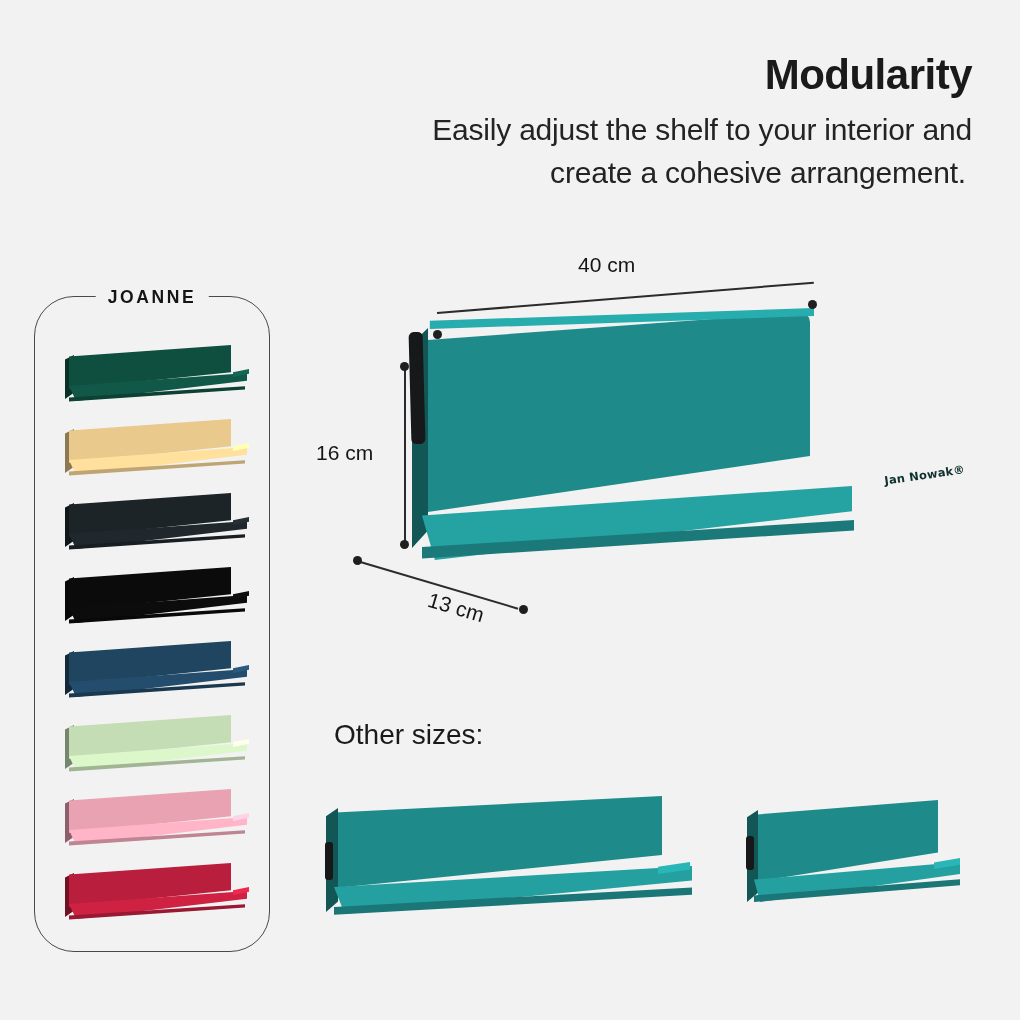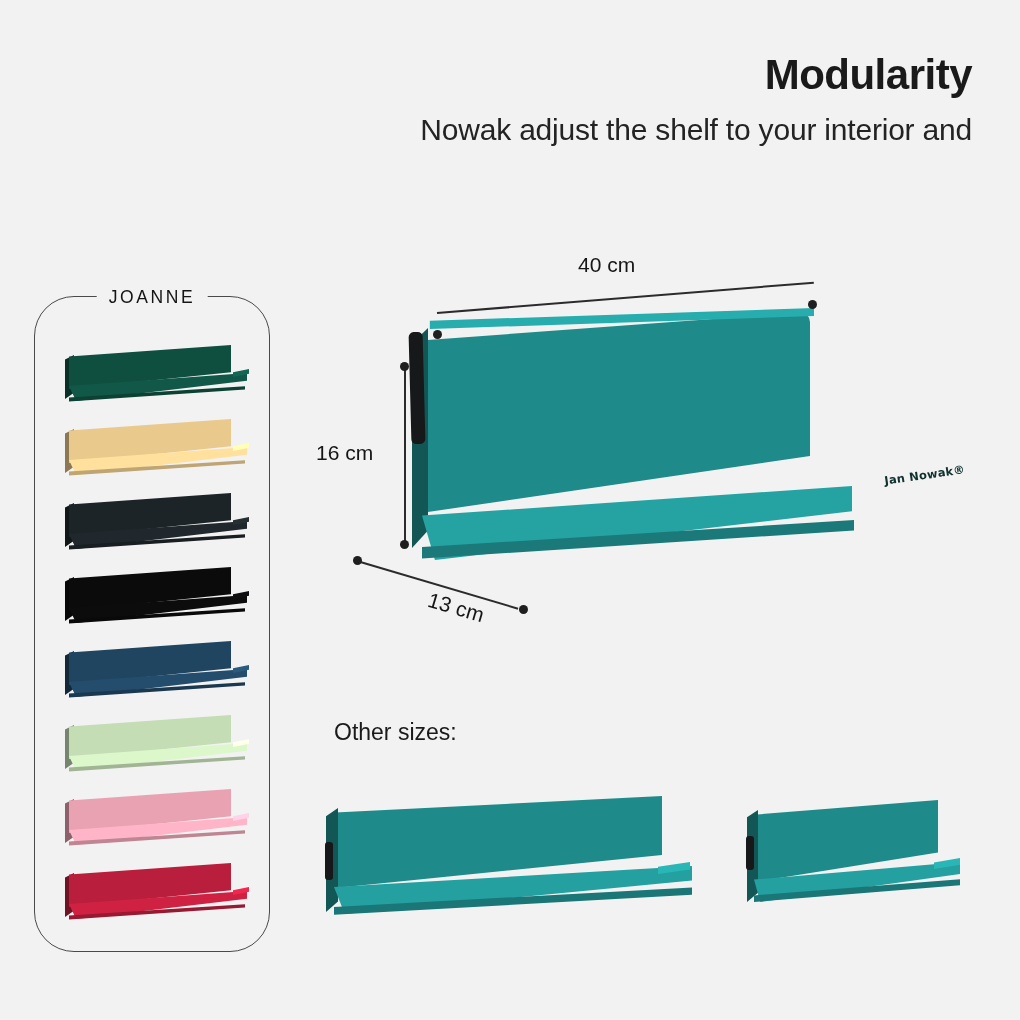--- a/index.html
+++ b/index.html
@@ -33,21 +33,21 @@
     width:236px; height:656px;
     border:1.4px solid #4a4a4a;
     border-radius:40px;
   }
   .frame-notch {
     position:absolute; left:50%; top:-12px; transform:translateX(-50%);
     background:#f2f2f2; height:24px; padding:0 12px;
     display:flex; align-items:center;
   }
   .frame-title {
-    font-size:17.5px; font-weight:400; letter-spacing:2.6px;
+    font-size:17.5px; font-weight:700; letter-spacing:2.6px;
     color:#151515; white-space:nowrap;
   }
 
   .swatch-list { position:absolute; left:0; top:0; width:236px; height:656px; }
 
   
   .shelf-sw { position:absolute; left:26px; width:190px; height:62px; }
 
   .sw-back {           
     position:absolute; left:8px; top:0; width:162px; height:44px;
@@ -148,21 +148,21 @@
   .d13-dot-a { left:353px; top:556px; }
   .d13-dot-b { left:519px; top:605px; }
   .d13-label {
     left:432px; top:588px; transform-origin:left top;
     transform:rotate(16.5deg);
   }
 
   
   .other-label {
     position:absolute; left:334px; top:719px;
-    font-size:23px; font-weight:400; color:#1a1a1a;
+    font-size:28px; font-weight:400; color:#1a1a1a;
   }
 
   .mini { position:absolute; }
 
   .mini-back {
     position:absolute; clip-path: polygon(1% 18%, 100% 0%, 100% 64%, 1% 100%);
   }
   .mini-inner {
     position:absolute; clip-path: polygon(0% 44%, 100% 0%, 100% 30%, 3% 100%);
     filter:brightness(1.16);
@@ -202,21 +202,22 @@
   #miniB .mini-tip   { left:196px; top:66px; width:26px; height:11px; }
 </style>
 </head>
 <body>
 
 <div id="stage">
 
   <div class="heading-block">
     <div class="title">Modularity</div>
     <div class="subtitle">
-      <span class="ln l1">Nowak adjust the shelf to your interior and</span>
+      <span class="ln l1">Easily adjust the shelf to your interior and</span>
+      <span class="ln l2">create a cohesive arrangement.</span>
     </div>
   </div>
 
   <div class="swatch-frame">
     <div class="frame-notch">
       <span class="frame-title">JOANNE</span>
     </div>
     <div class="swatch-list" id="swatch-list">
         <div class="shelf-sw" style="top: 48px;">
           <div class="sw-edge" style="background: rgb(15, 79, 64);"></div>

